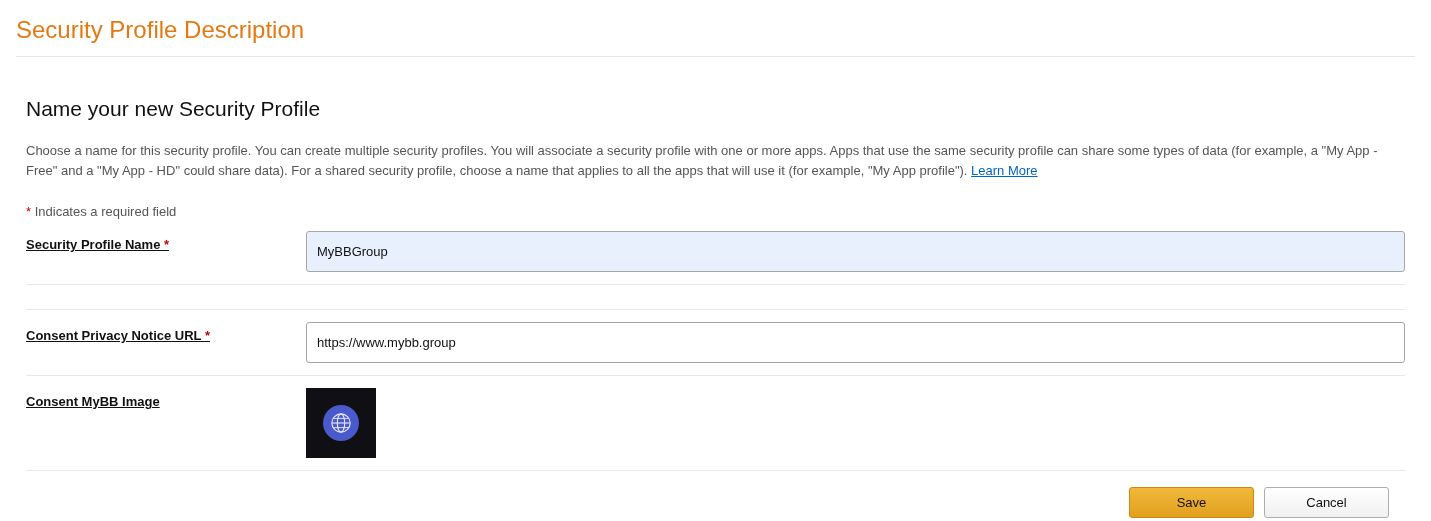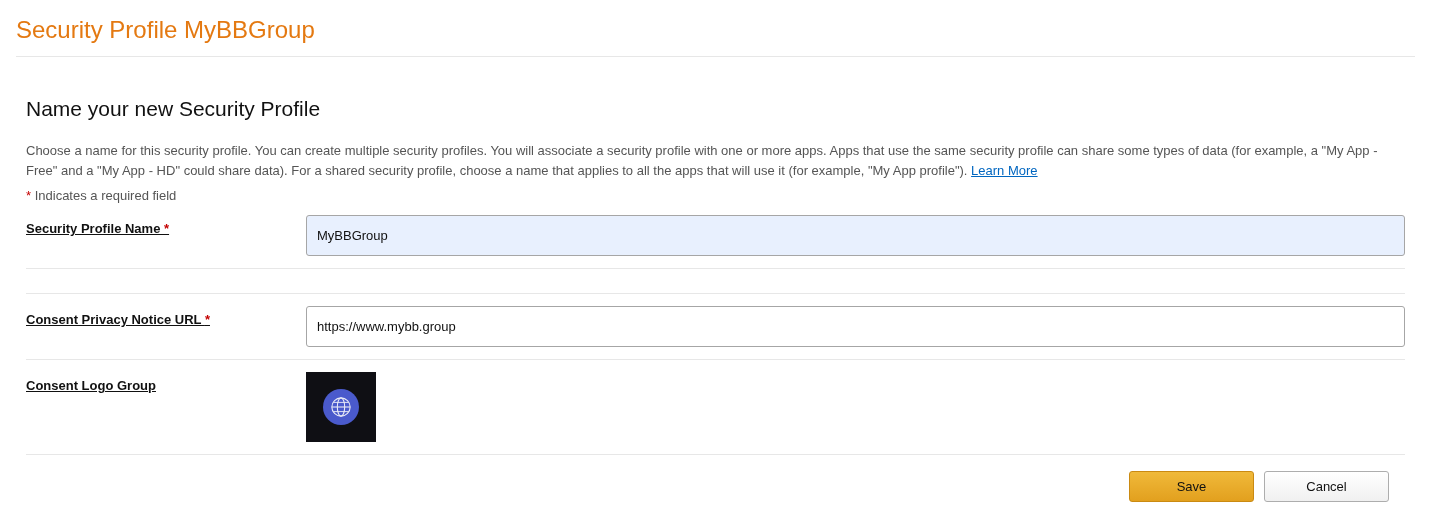--- a/index.html
+++ b/index.html
@@ -25,21 +25,21 @@
     .section-title {
       font-size: 21px;
       font-weight: 400;
       color: #111;
       margin-bottom: 20px;
     }
     .description {
       font-size: 13px;
       color: #555;
       line-height: 1.5;
-      margin-bottom: 8px;
+      margin-bottom: 24px;
     }
     .learn-more-link {
       color: #0066c0;
       text-decoration: underline;
     }
     .required-note {
       font-size: 13px;
       color: #555;
     }
     .asterisk {
@@ -125,21 +125,21 @@
       color: #111;
     }
     .content-wrap {
       padding-left: 10px;
       padding-right: 10px;
     }
   </style>
 </head>
 <body>
 
-<div class="page-title">Security Profile MyBBGroup</div>
+<div class="page-title">Security Profile Description</div>
 
 <div class="content-wrap">
 
   <div class="section-title">Name your new Security Profile</div>
 
   <div class="description">
     <span>Choose a name for this security profile. You can create multiple security profiles. You will associate a security profile with one or more apps. Apps that use the same security profile can share some types of data (for example, a "My App - Free" and a "My App - HD" could share data). For a shared security profile, choose a name that applies to all the apps that will use it (for example, "My App profile"). </span>
     <a href="#" class="learn-more-link">Learn More</a>
   </div>
 
@@ -162,21 +162,21 @@
   <div class="form-row">
     <div class="form-label-cell">
       <span>Consent Privacy Notice URL </span><span class="asterisk">*</span>
     </div>
     <div class="form-input-cell">
       <input type="text" class="text-input" value="https://www.mybb.group" style="">
     </div>
   </div>
 
   <div class="form-row" style="border-bottom:1px solid #e7e7e7;">
-    <div class="form-label-cell">Consent Logo Group</div>
+    <div class="form-label-cell">Consent MyBB Image</div>
     <div class="form-input-cell">
       <div class="logo-box">
         <div class="logo-circle">
           <svg width="22" height="22" viewBox="0 0 24 24">
             <circle cx="12" cy="12" r="10" fill="none" stroke="#e8eaf6" stroke-width="1.2"></circle>
             <ellipse cx="12" cy="12" rx="4" ry="10" fill="none" stroke="#e8eaf6" stroke-width="1.2"></ellipse>
             <line x1="2" y1="12" x2="22" y2="12" stroke="#e8eaf6" stroke-width="1.2"></line>
             <line x1="4" y1="7" x2="20" y2="7" stroke="#e8eaf6" stroke-width="1"></line>
             <line x1="4" y1="17" x2="20" y2="17" stroke="#e8eaf6" stroke-width="1"></line>
           </svg>

